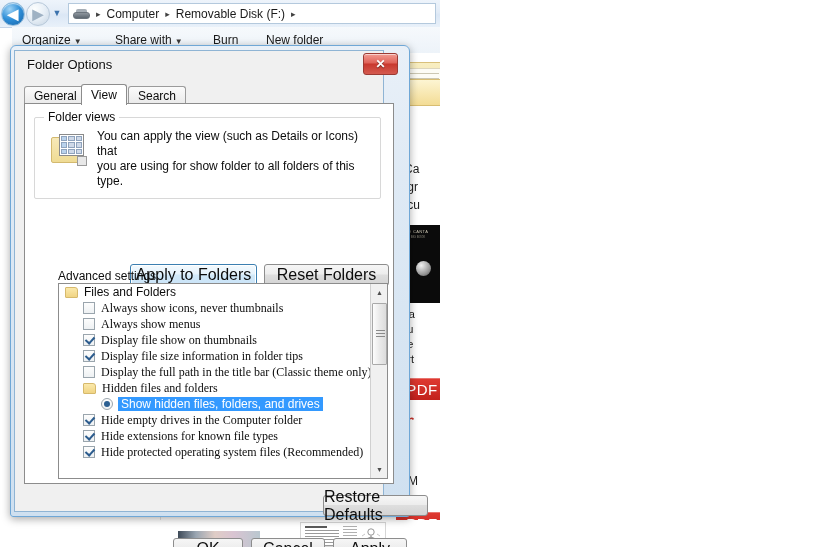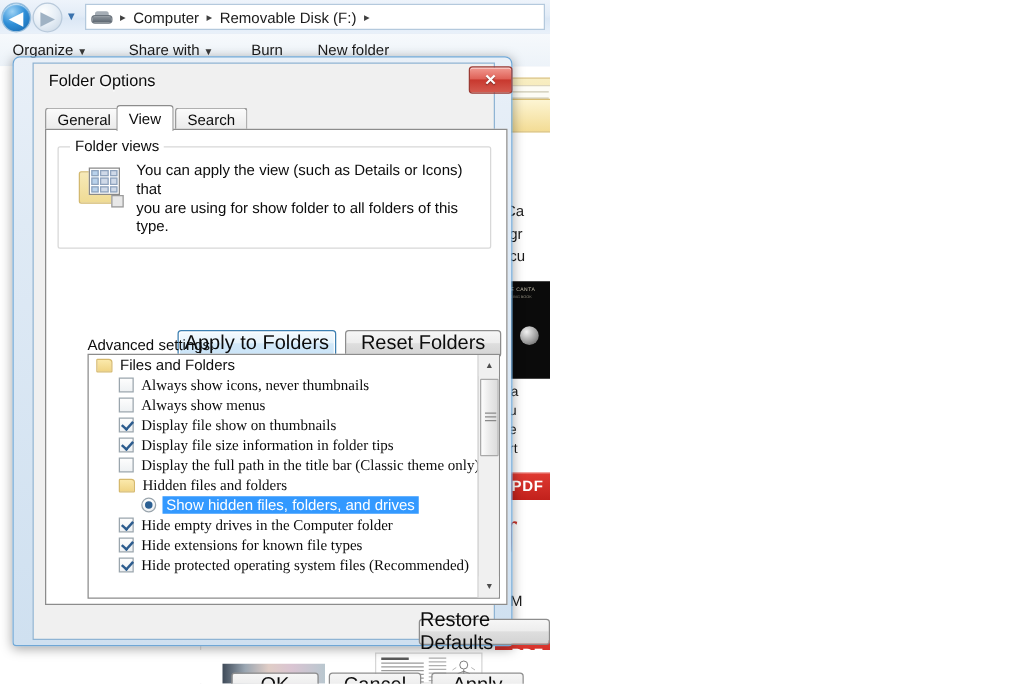--- a/index.html
+++ b/index.html
@@ -101,21 +101,21 @@
     white-space: nowrap;
   }
   .crumb-sep {
     color: #3f3f3f;
     font-size: 9px;
     padding: 0 4px;
   }
 
   .exp-toolbar {
     position: absolute;
-    left: 0; top: 27px;
+    left: 12px; top: 27px;
     width: 440px; height: 26px;
     background: linear-gradient(to bottom, #f6f9fc 0%, #edf3f9 100%);
     border-bottom: 1px solid #cdd9e6;
     padding-left: 28px;
   }
   .tb-item {
     position: absolute;
     top: 6px;
     font-size: 12px;
     color: #1a1a1a;
@@ -210,22 +210,22 @@
   .bg-textlines div {
     font-size: 11px; color: #1a1a1a;
     white-space: nowrap; line-height: 15px;
   }
   .pdf-badge {
     position: absolute;
     width: 52px; height: 22px;
     background: linear-gradient(to bottom, #e03a32 0%, #c2211c 100%);
     border-radius: 2px;
     color: #ffffff;
-    font-size: 12px;
-    font-weight: bold;
+    font-size: 15px;
+    font-weight: normal;
     letter-spacing: .5px;
     display: flex; align-items: center; justify-content: center;
     box-shadow: inset 0 1px 0 rgba(255,255,255,.3);
   }
   .pdf-doc-white {
     position: absolute;
     left: 398px; top: 404px;
     width: 60px; height: 60px;
     background: #ffffff;
     border-left: 1px solid #e6e6e6;
@@ -276,21 +276,21 @@
     width: 400px; height: 472px;
     border-radius: 6px 6px 3px 3px;
     background: linear-gradient(to bottom, #e9f0f8 0%, #dfeaf5 28%, #cfe0f0 100%);
     border: 1px solid #6fa7d6;
     box-sizing: border-box;
     box-shadow: 0 2px 9px rgba(0,0,0,.35);
     padding: 4px;
   }
   #dialog-inner {
     position: absolute;
-    left: 15px; top: 4px;
+    left: 3px; top: 4px;
     width: 370px; height: 462px;
     background: #f0f0f0;
     border: 1px solid #8fb4d4;
     box-sizing: border-box;
   }
   .dlg-titlebar {
     position: absolute;
     left: 0; top: 0;
     width: 388px; height: 28px;
     background: transparent;

